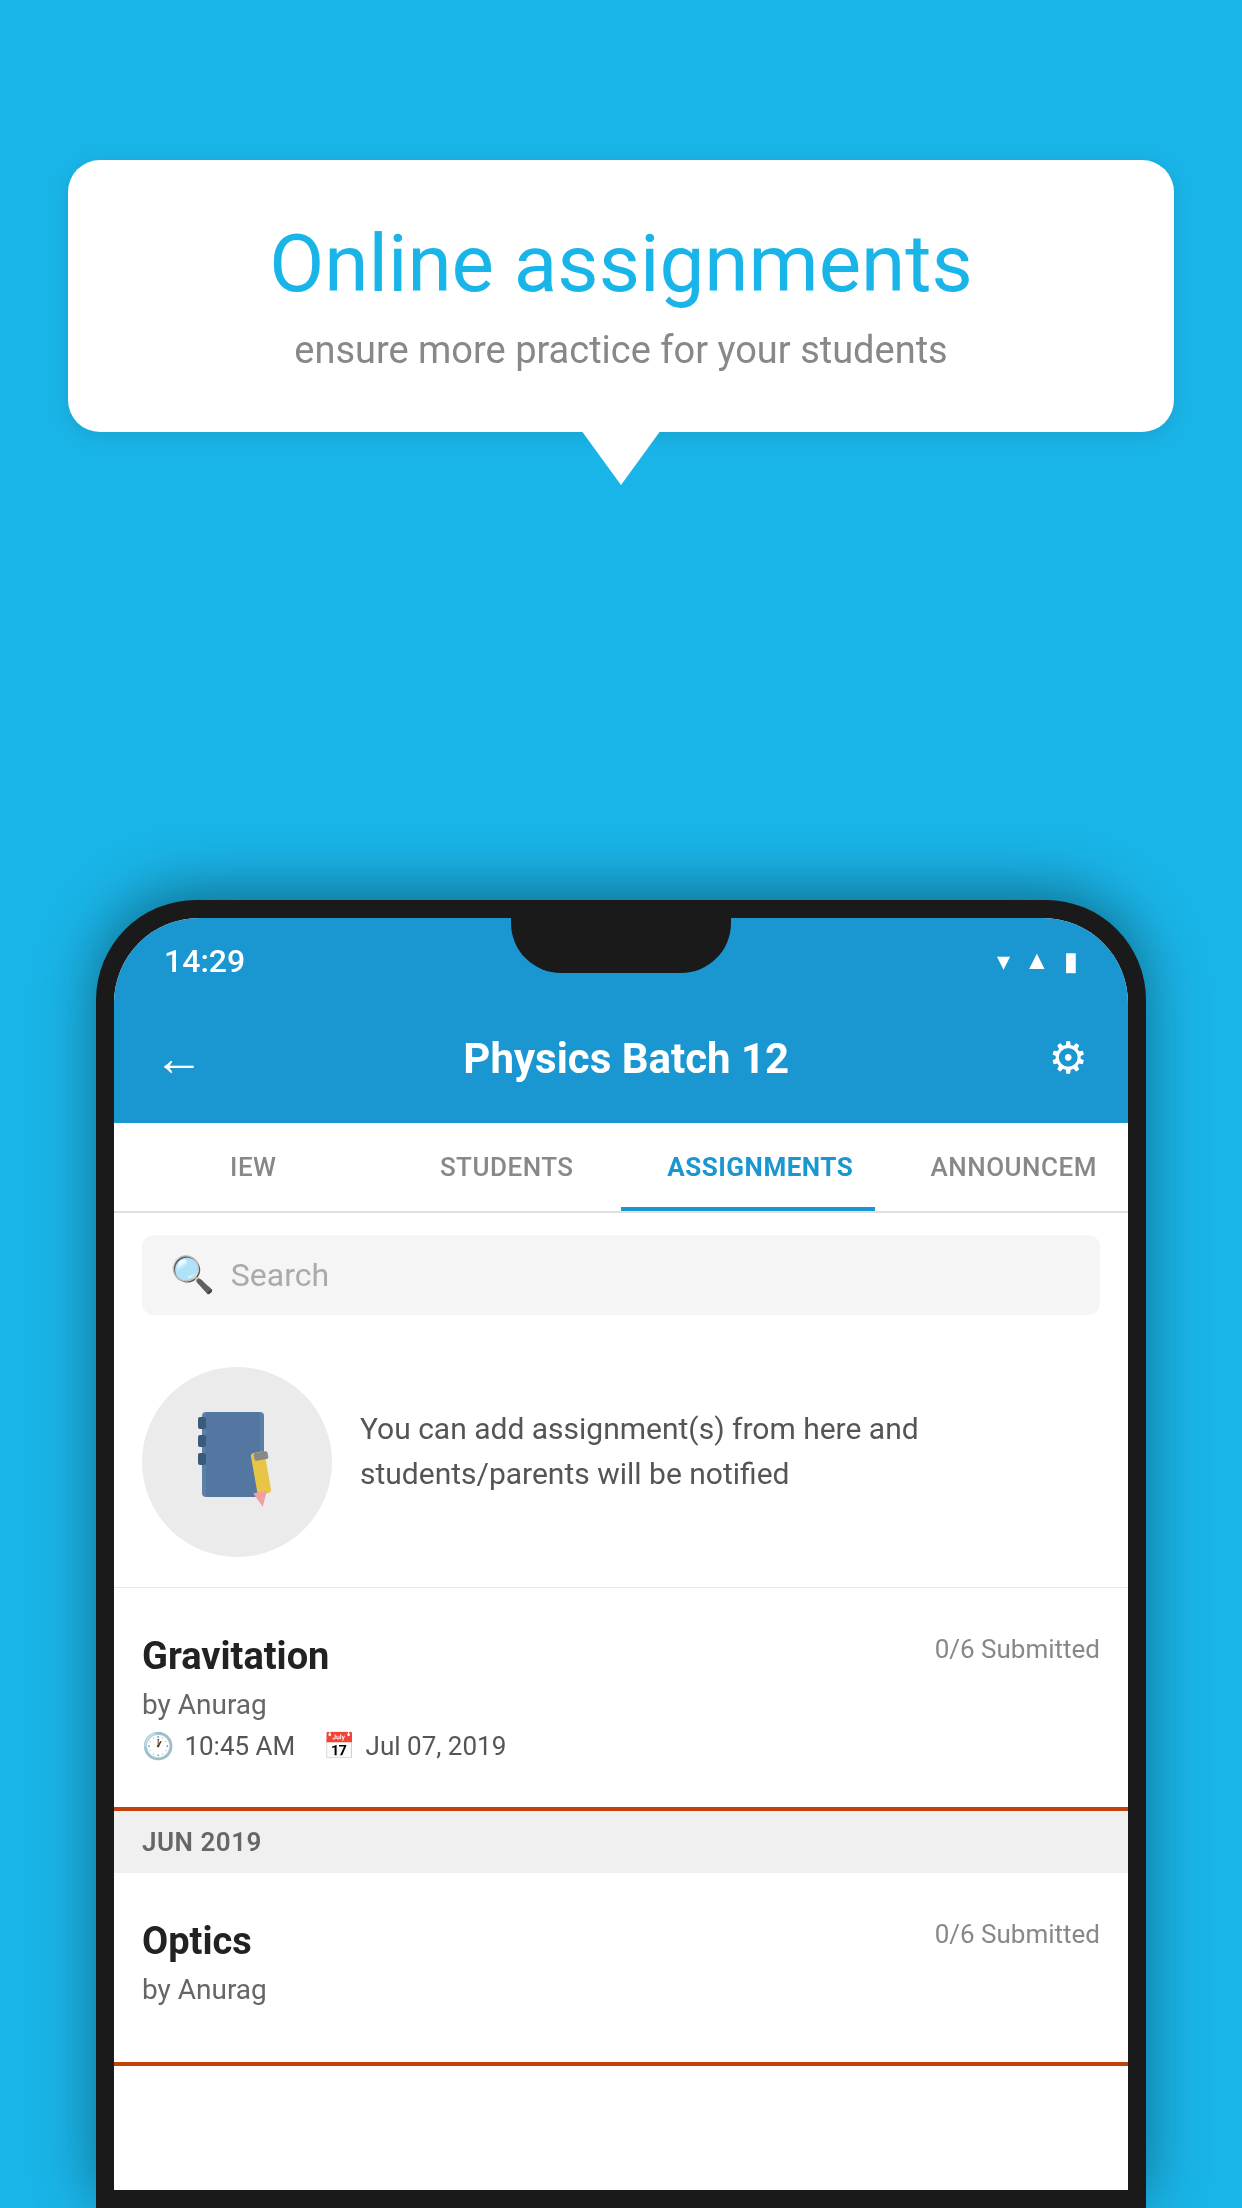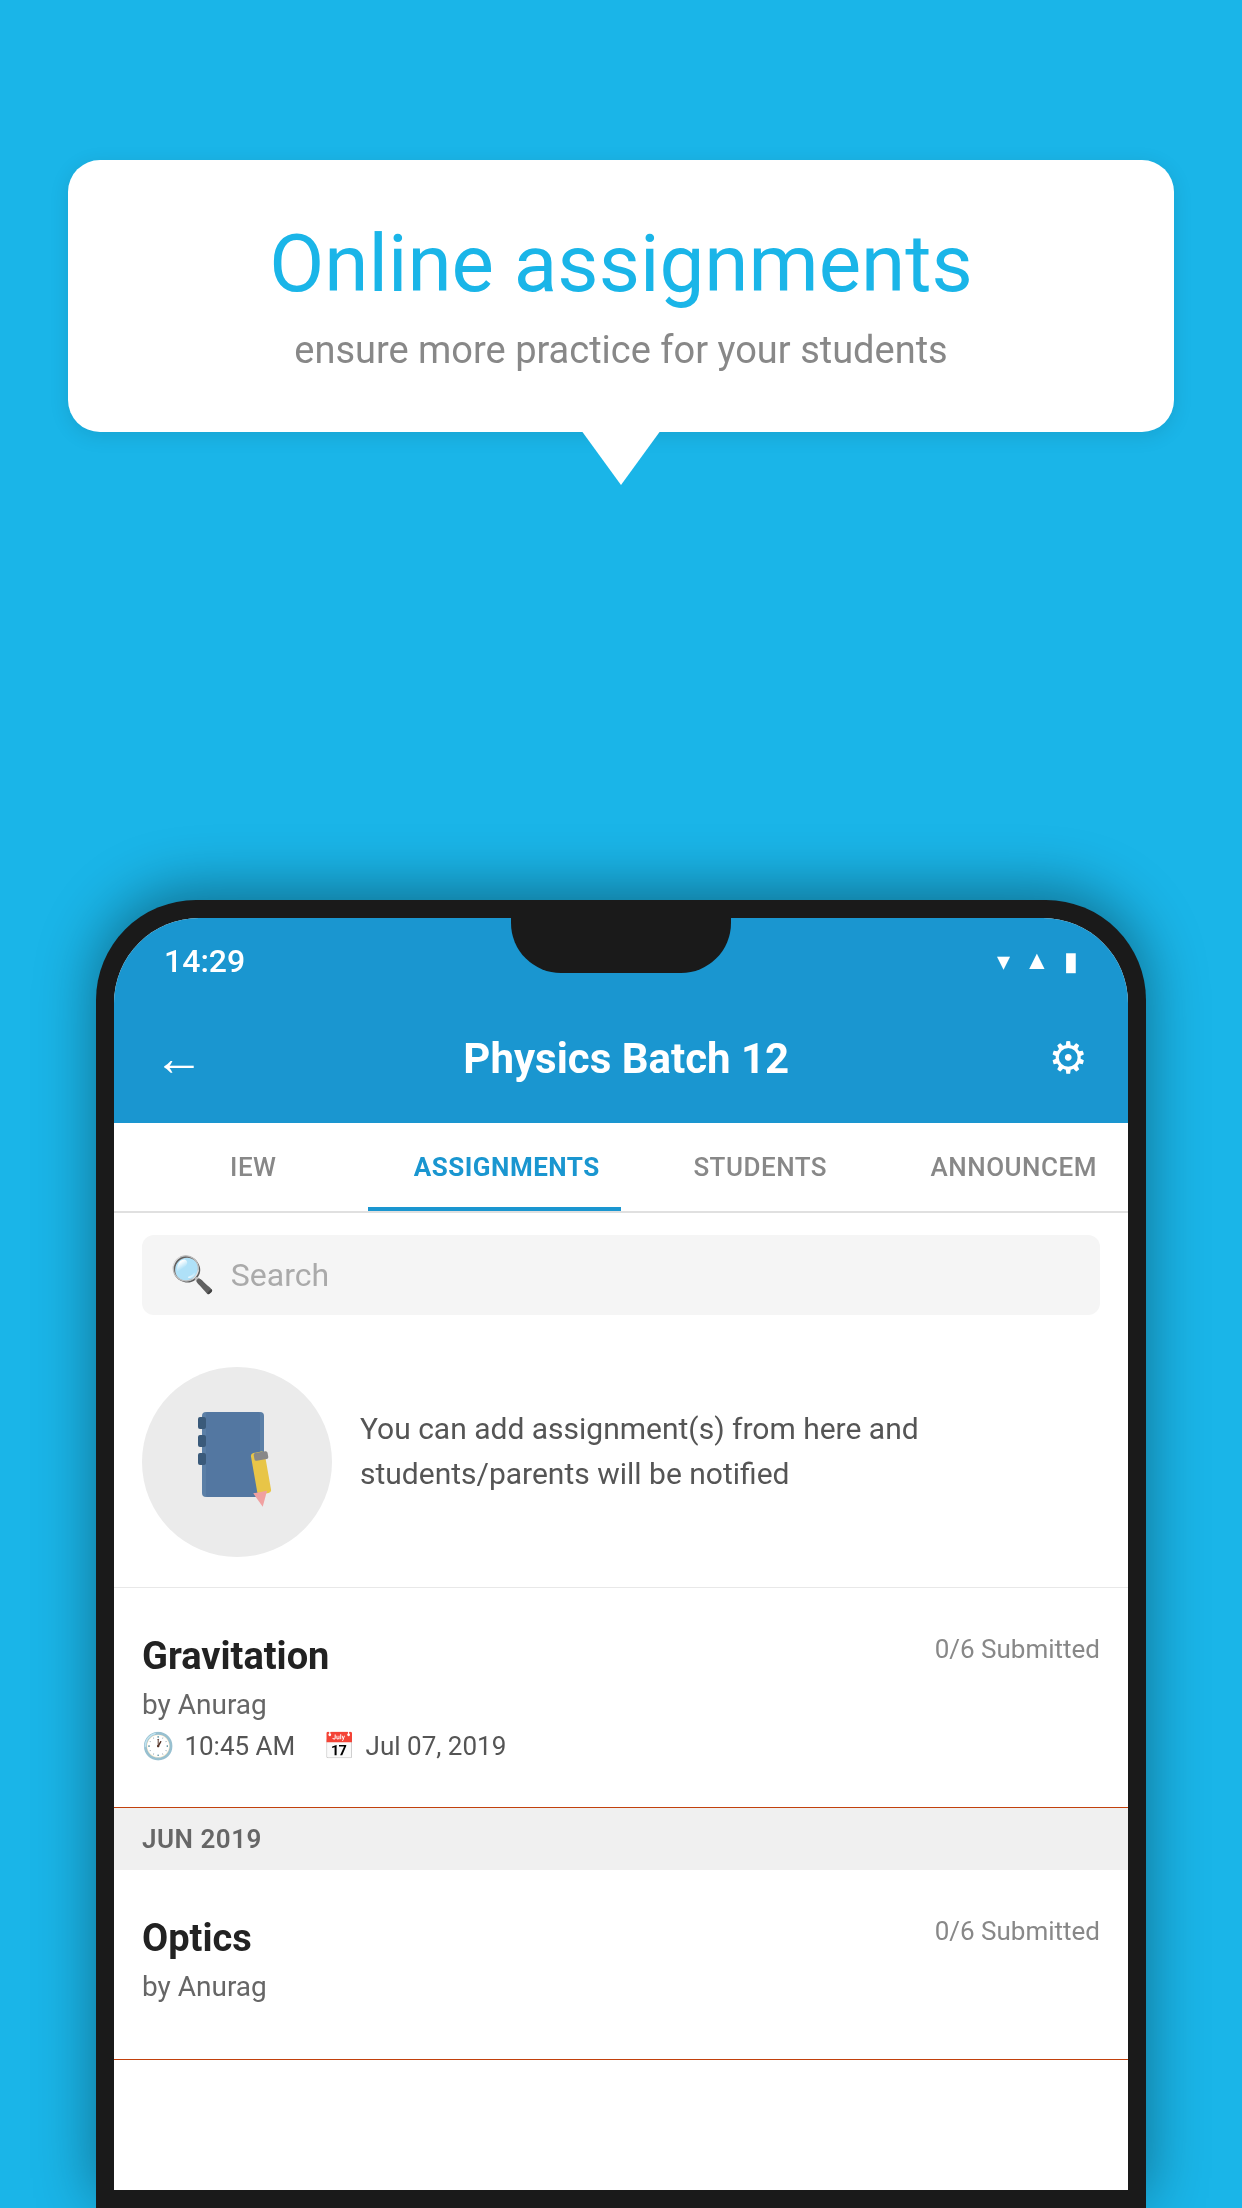--- a/index.html
+++ b/index.html
@@ -278,21 +278,21 @@
       padding: 16px 28px;
       font-size: 26px;
       font-weight: 600;
       color: #666;
       letter-spacing: 0.5px;
     }
 
     
     .assignment-item {
       padding: 46px 28px;
-      border-bottom: 1px solid #c2410c;
+      border-bottom: 4px solid #c2410c;
       background: white;
     }
 
     .assignment-top-row {
       display: flex;
       justify-content: space-between;
       align-items: flex-start;
       margin-bottom: 10px;
     }
 
@@ -367,25 +367,25 @@
       <div class="app-bar-title-container">
         <div class="app-bar-title">Physics Batch 12</div>
       </div>
       <span class="app-bar-settings">⚙</span>
     </div>
 
     <div class="tabs-container">
       <div class="tab-item">
         <span>IEW</span>
       </div>
+      <div class="tab-item">
+        <span>STUDENTS</span>
+      </div>
       <div class="tab-item active">
         <span>ASSIGNMENTS</span>
-      </div>
-      <div class="tab-item">
-        <span>STUDENTS</span>
       </div>
       <div class="tab-item">
         <span>ANNOUNCEM</span>
       </div>
     </div>
 
     <div class="content-area">
 
       <div class="search-container">
         <div class="search-bar">

